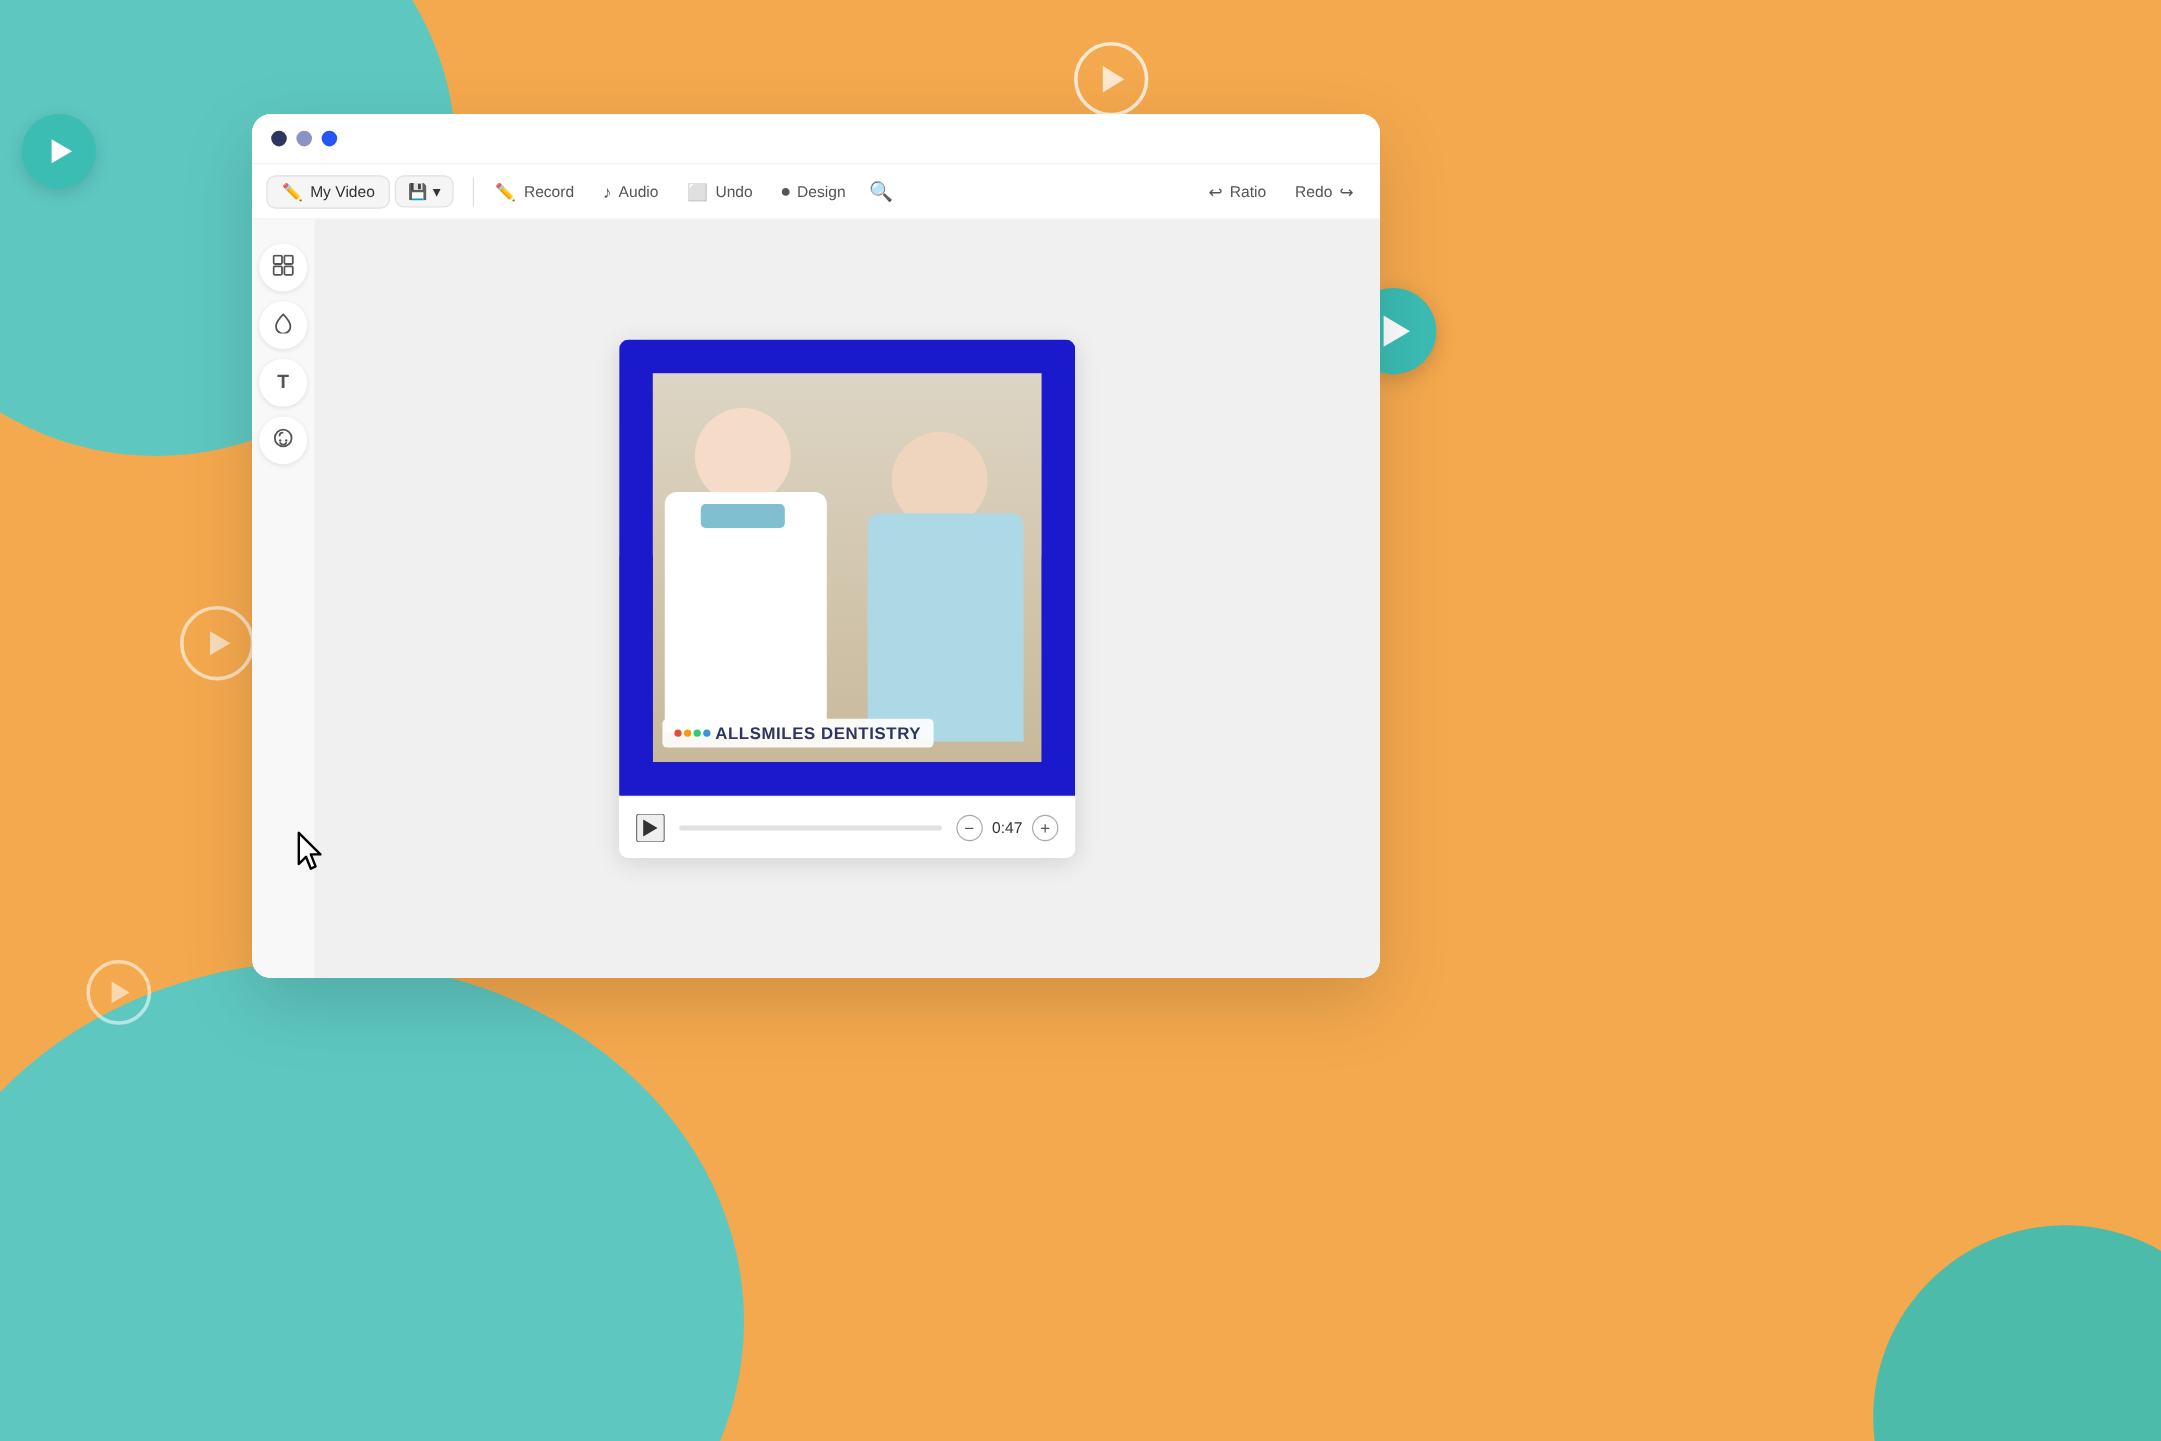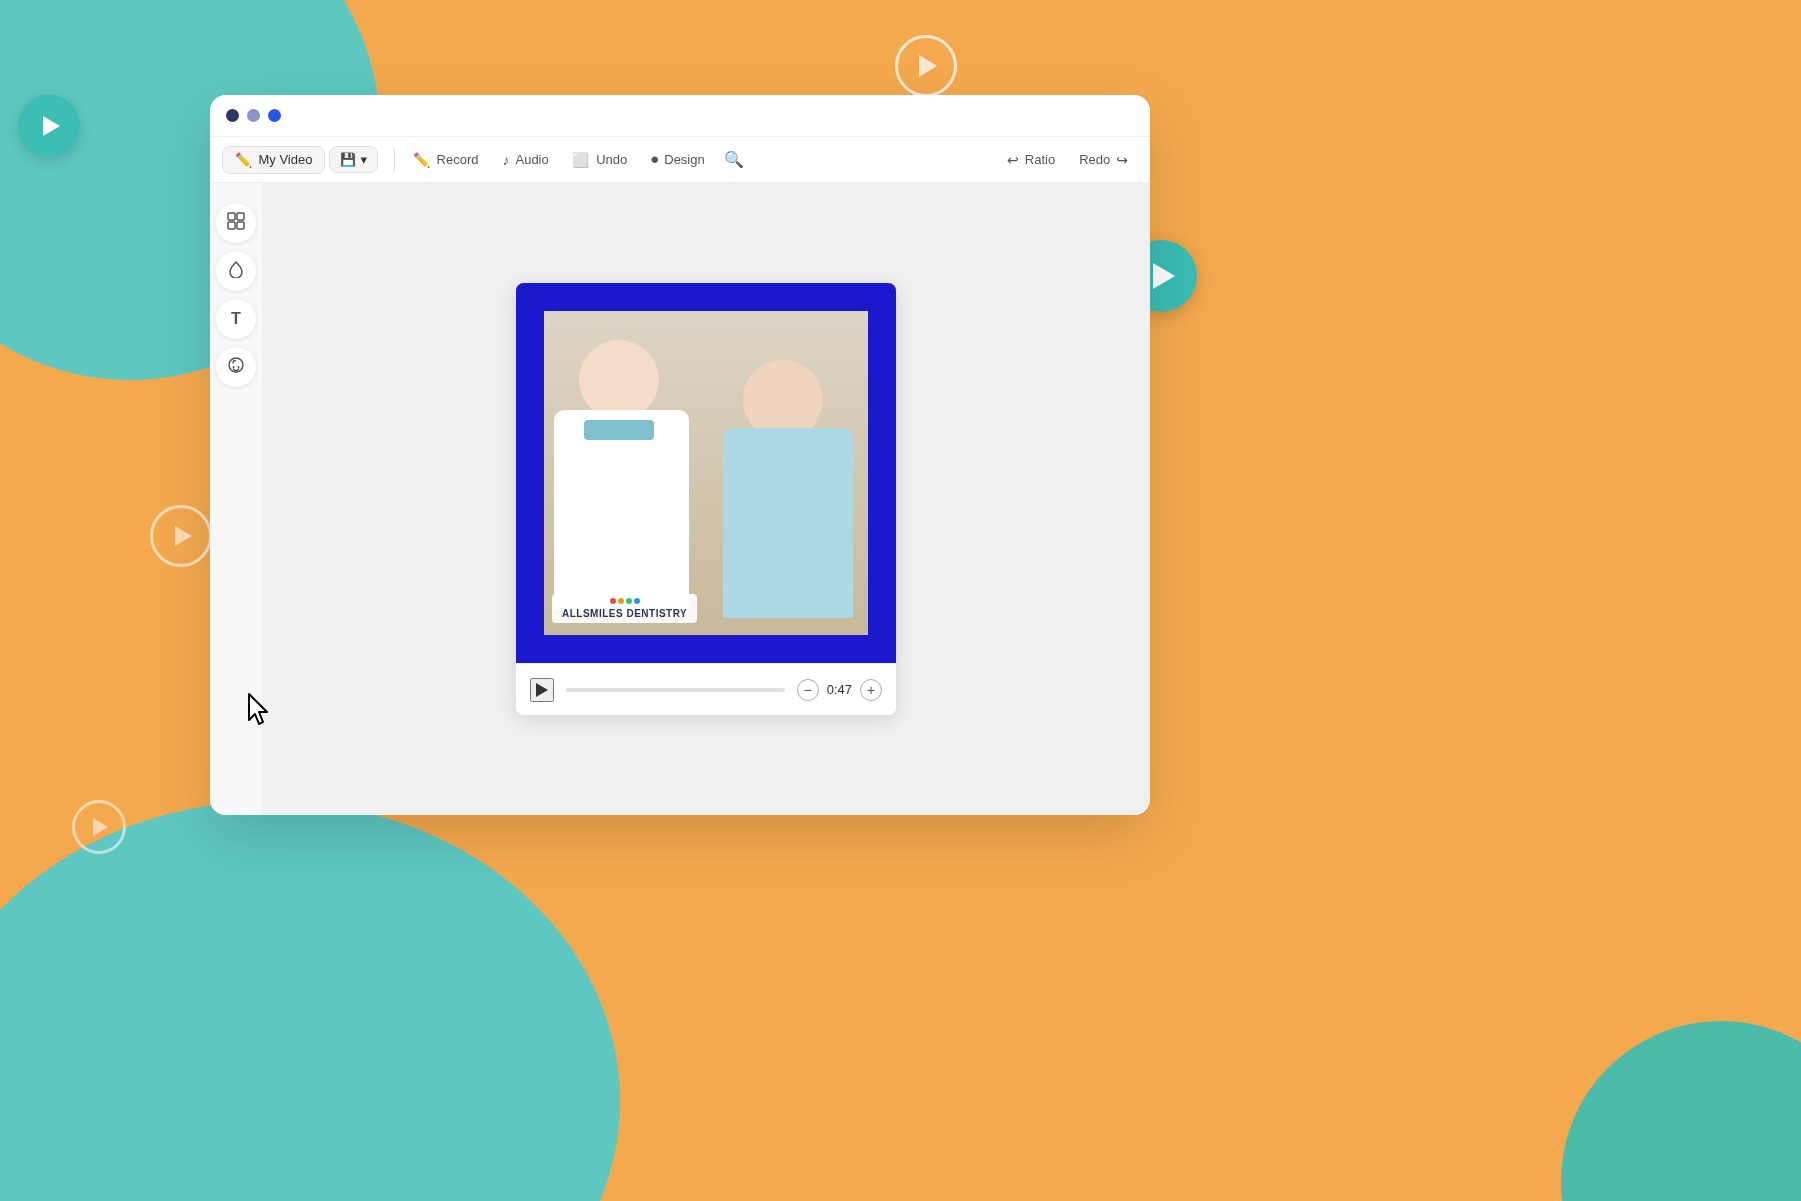--- a/index.html
+++ b/index.html
@@ -225,29 +225,28 @@
       position: absolute;
       bottom: 36px;
       left: 36px;
       right: 36px;
       z-index: 3;
     }
     .brand-tag {
       background: rgba(255,255,255,0.9);
       padding: 4px 10px;
       border-radius: 4px;
-      font-size: 10px;
+      font-size: 14px;
       font-weight: 700;
       color: #2d3561;
       letter-spacing: 0.5px;
       margin-bottom: 4px;
       display: inline-flex;
       align-items: center;
       gap: 4px;
-      flex-direction: column;
     }
     .brand-logo-dots {
       display: flex;
       gap: 2px;
     }
     .brand-dot {
       width: 6px;
       height: 6px;
       border-radius: 50%;
     }

